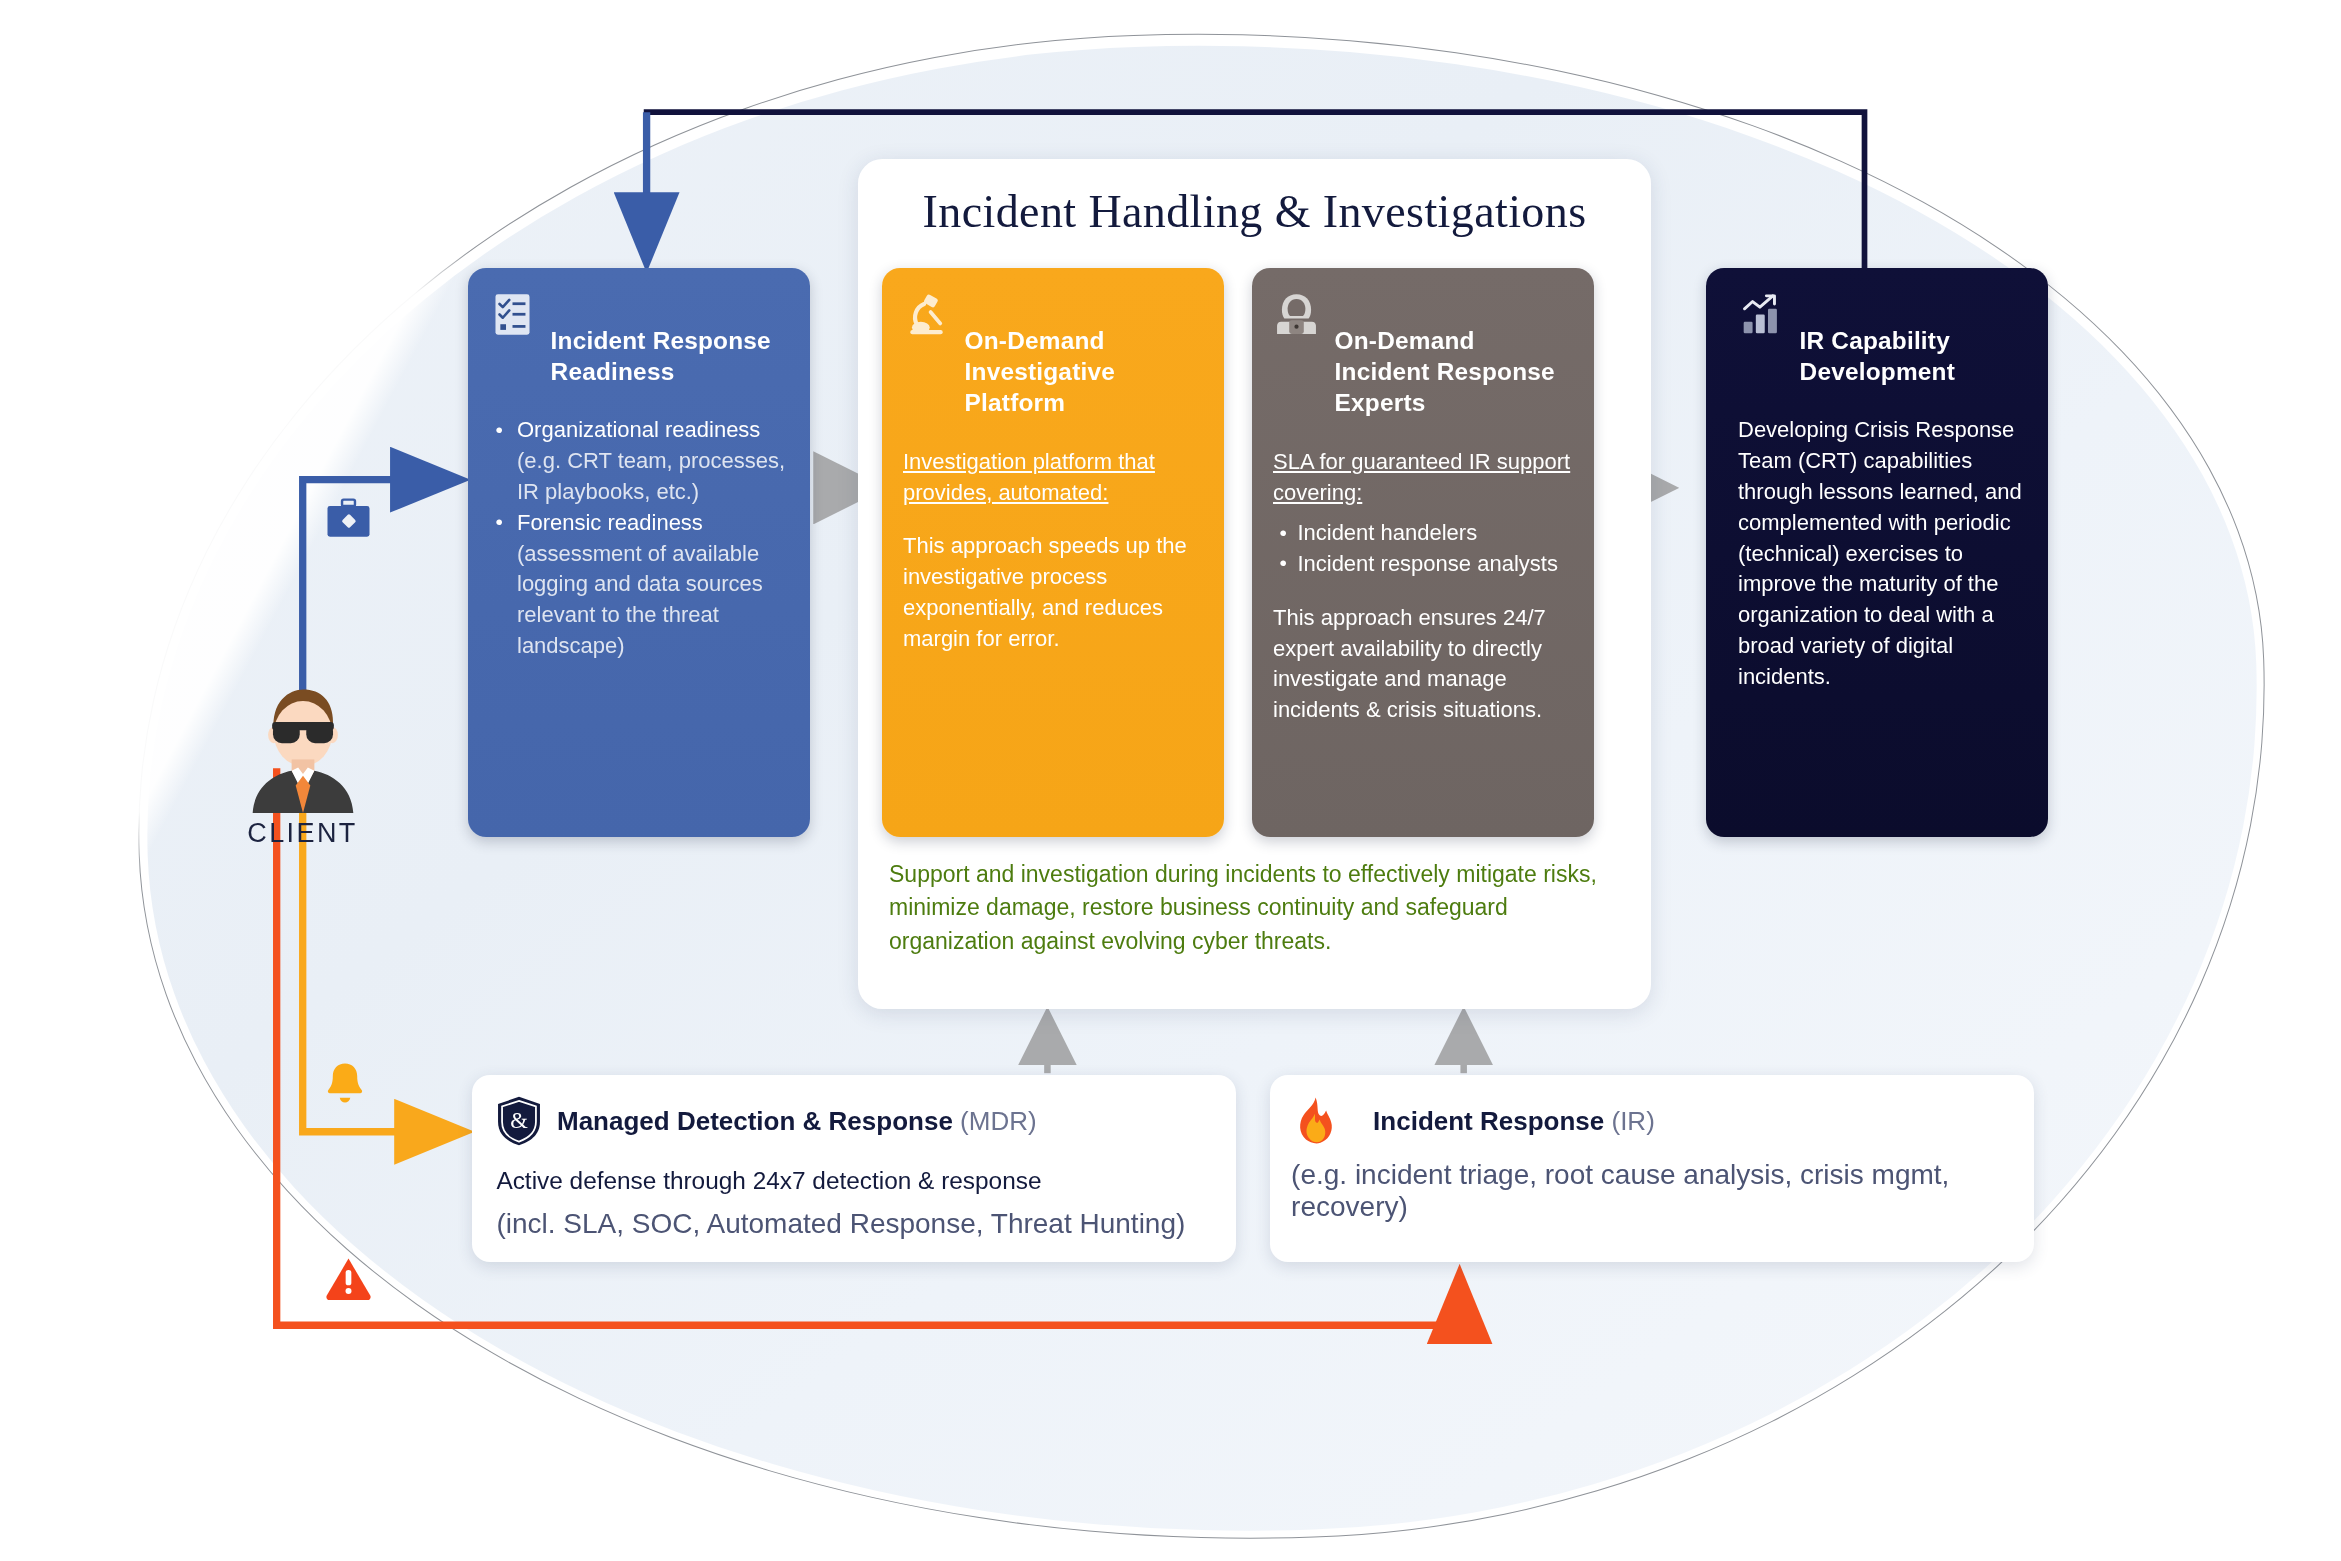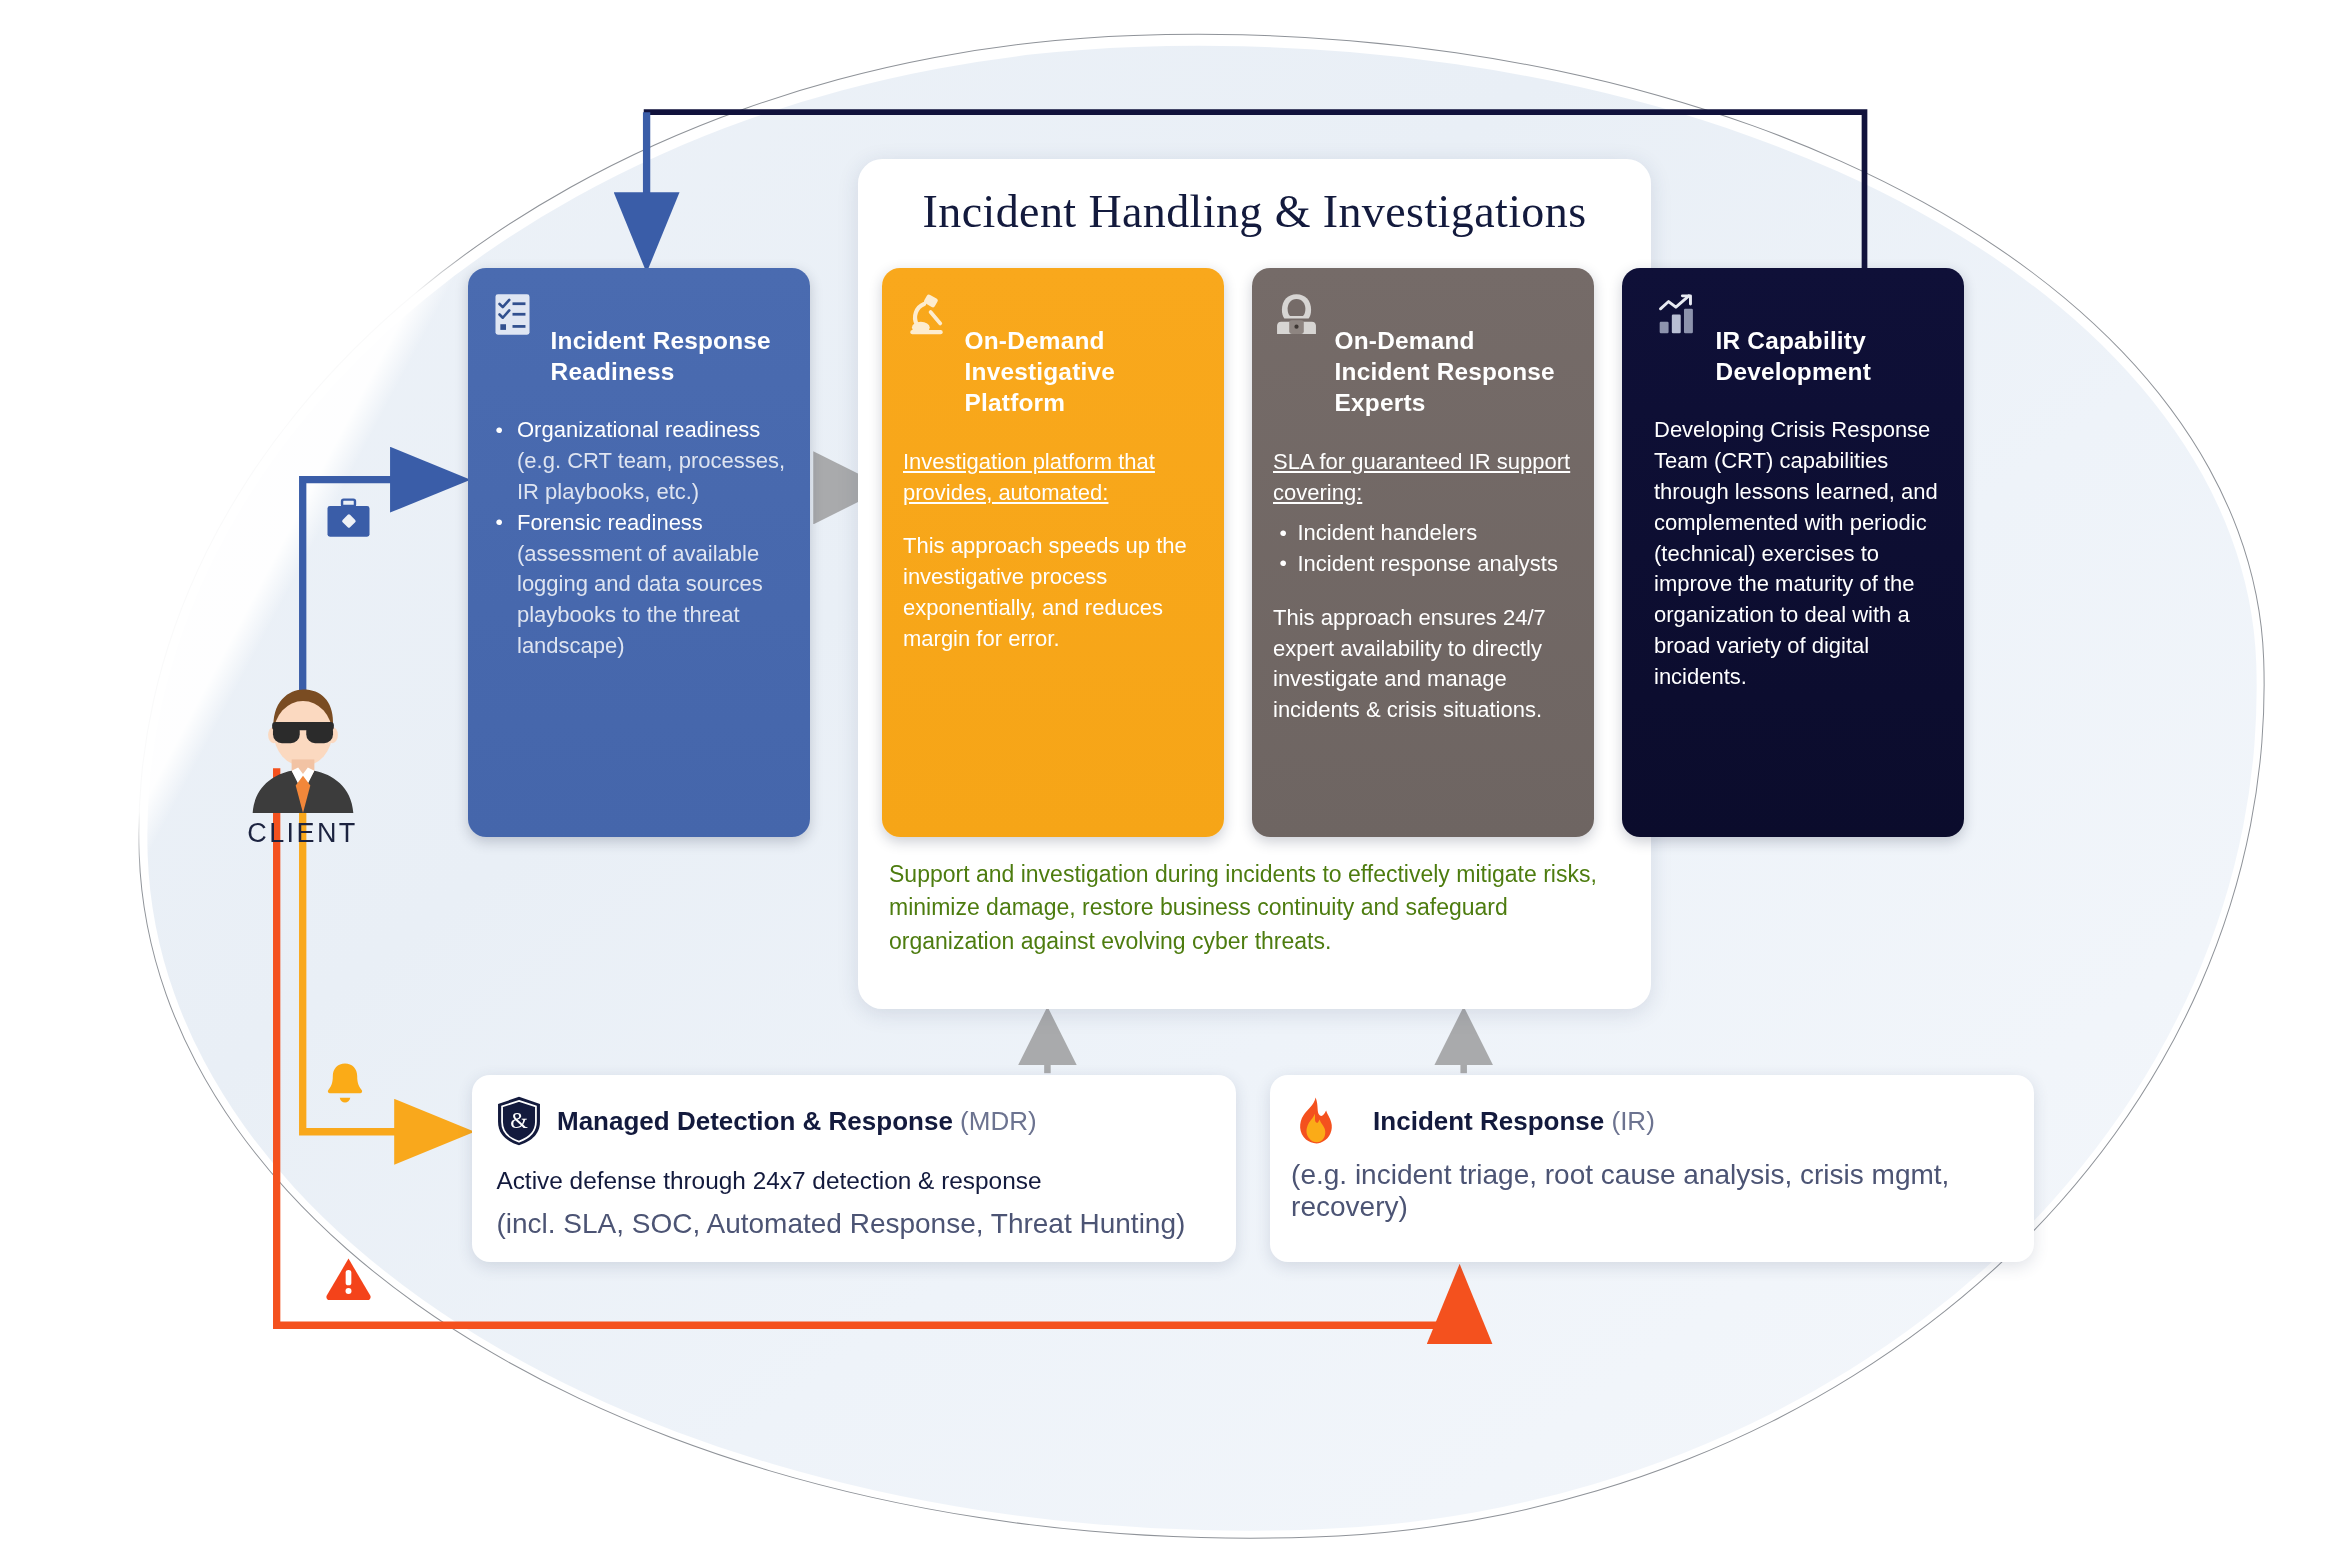--- a/index.html
+++ b/index.html
@@ -60,21 +60,21 @@
 
   
   .pillar {
     position:absolute; top:268px; width:342px; height:569px;
     border-radius:18px; padding:21px 21px 16.3px 21px; color:#fff;
     box-shadow:0 4.1px 13px rgba(30,40,70,.22);
   }
   .pillar.blue   { left:468px;  background:linear-gradient(180deg,#4a6bb0 0%,#4566ab 100%); }
   .pillar.orange { left:882px; background:linear-gradient(180deg,#f9a81c 0%,#f6a517 100%); }
   .pillar.gray   { left:1252px; background:linear-gradient(180deg,#756b68 0%,#6e6562 100%); }
-  .pillar.navy   { left:1622px; background:linear-gradient(180deg,#0f1038 0%,#0b0c2c 100%);padding-left:32px; }
+  .pillar.navy   { left:1706px; background:linear-gradient(180deg,#0f1038 0%,#0b0c2c 100%);padding-left:32px; }
 
   .p-head { display:flex; gap:14.6px; align-items:flex-start; }
   .p-icon { width:47px; height:47px; flex:0 0 47px; margin-top:1.6px; }
   .p-title { font-size:24.4px; font-weight:bold; line-height:1.28; letter-spacing:0.2px;margin-top:36px; }
 
   .p-body { margin-top:28px; font-size:22px; line-height:1.40; }
   .p-body .lead { margin-bottom:10px;text-decoration:underline; }
   .p-body ul { list-style:none; margin:0; padding:0; }
   .p-body li { position:relative; padding-left:24.4px; }
   .p-body li::before {
@@ -222,21 +222,21 @@
         <li>
           <span class="bold">Organizational readiness</span>
         </li>
       </ul>
       <span class="soft sub">(e.g. CRT team, processes, IR playbooks, etc.)</span>
       <ul class="root">
         <li>
           <span class="bold">Forensic readiness</span>
         </li>
       </ul>
-      <span class="soft sub">(assessment of available logging and data sources playbooks to the threat landscape)</span>
+      <span class="soft sub">(assessment of available logging and data sources relevant to the threat landscape)</span>
     </div>
   </div>
 
   <div class="pillar orange">
     <div class="p-head">
       <div class="p-icon">
         <svg width="47" height="47" viewBox="0 0 58 58">
           <rect x="27" y="6" width="15" height="12" rx="3" fill="#fdeccf" transform="rotate(30 34 12)"></rect>
           <path d="M26 16 c-10 4 -14 16 -9 25" fill="none" stroke="#fdeccf" stroke-width="5.2" stroke-linecap="round"></path>
           <path d="M34 26 l12 14" stroke="#fdeccf" stroke-width="4.6" stroke-linecap="round"></path>

